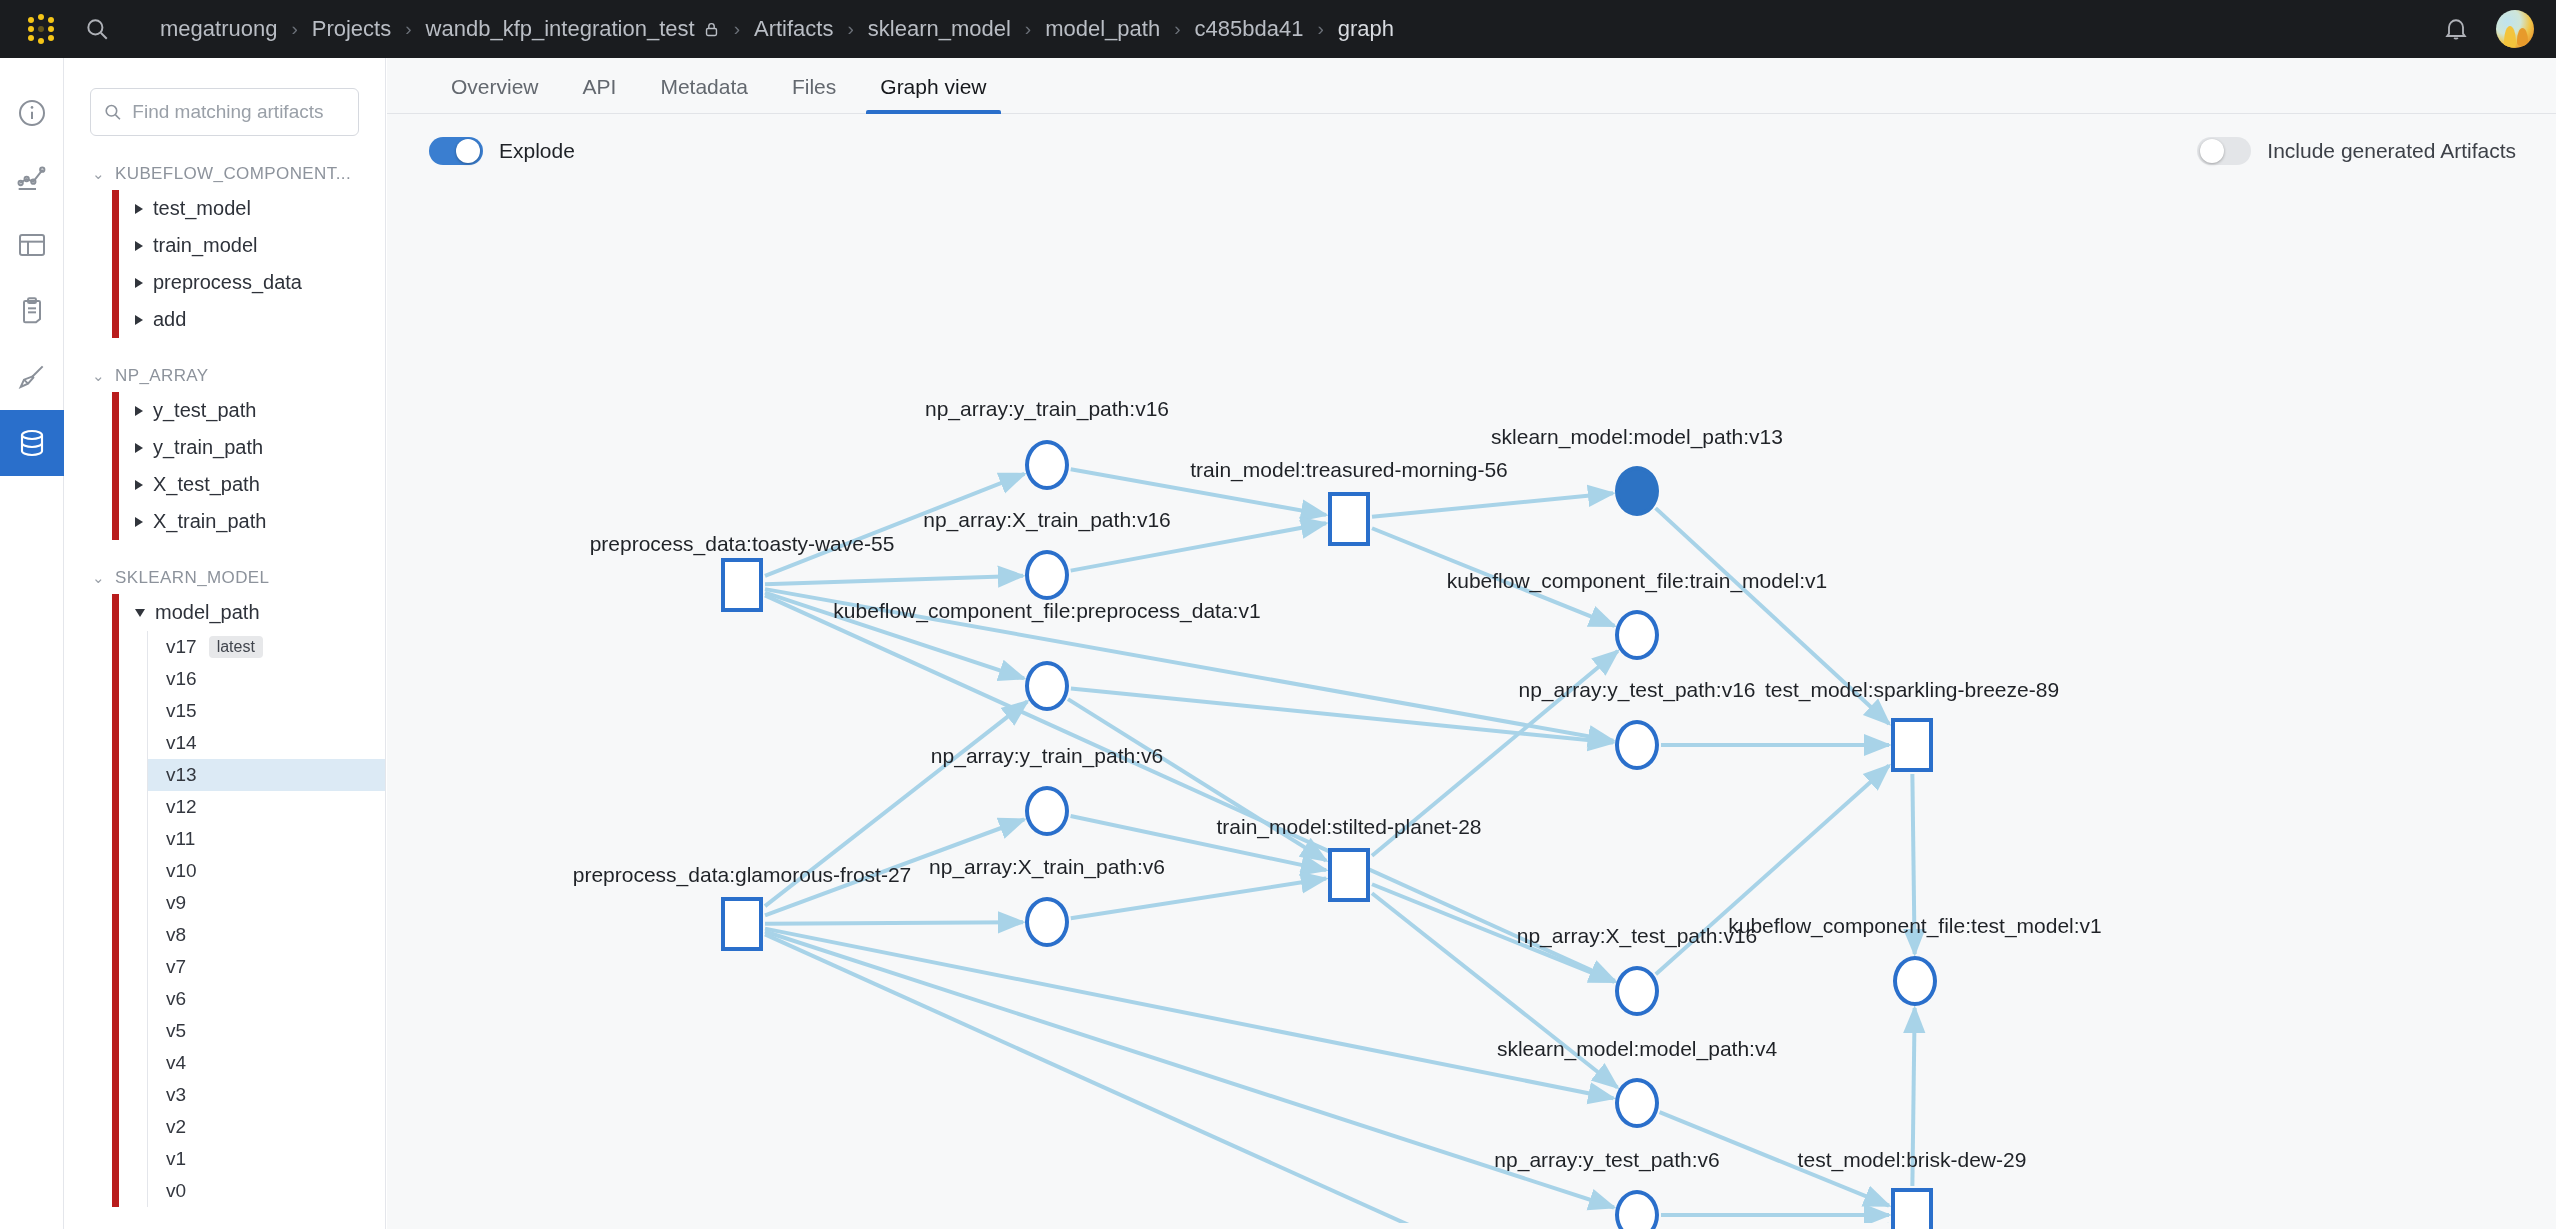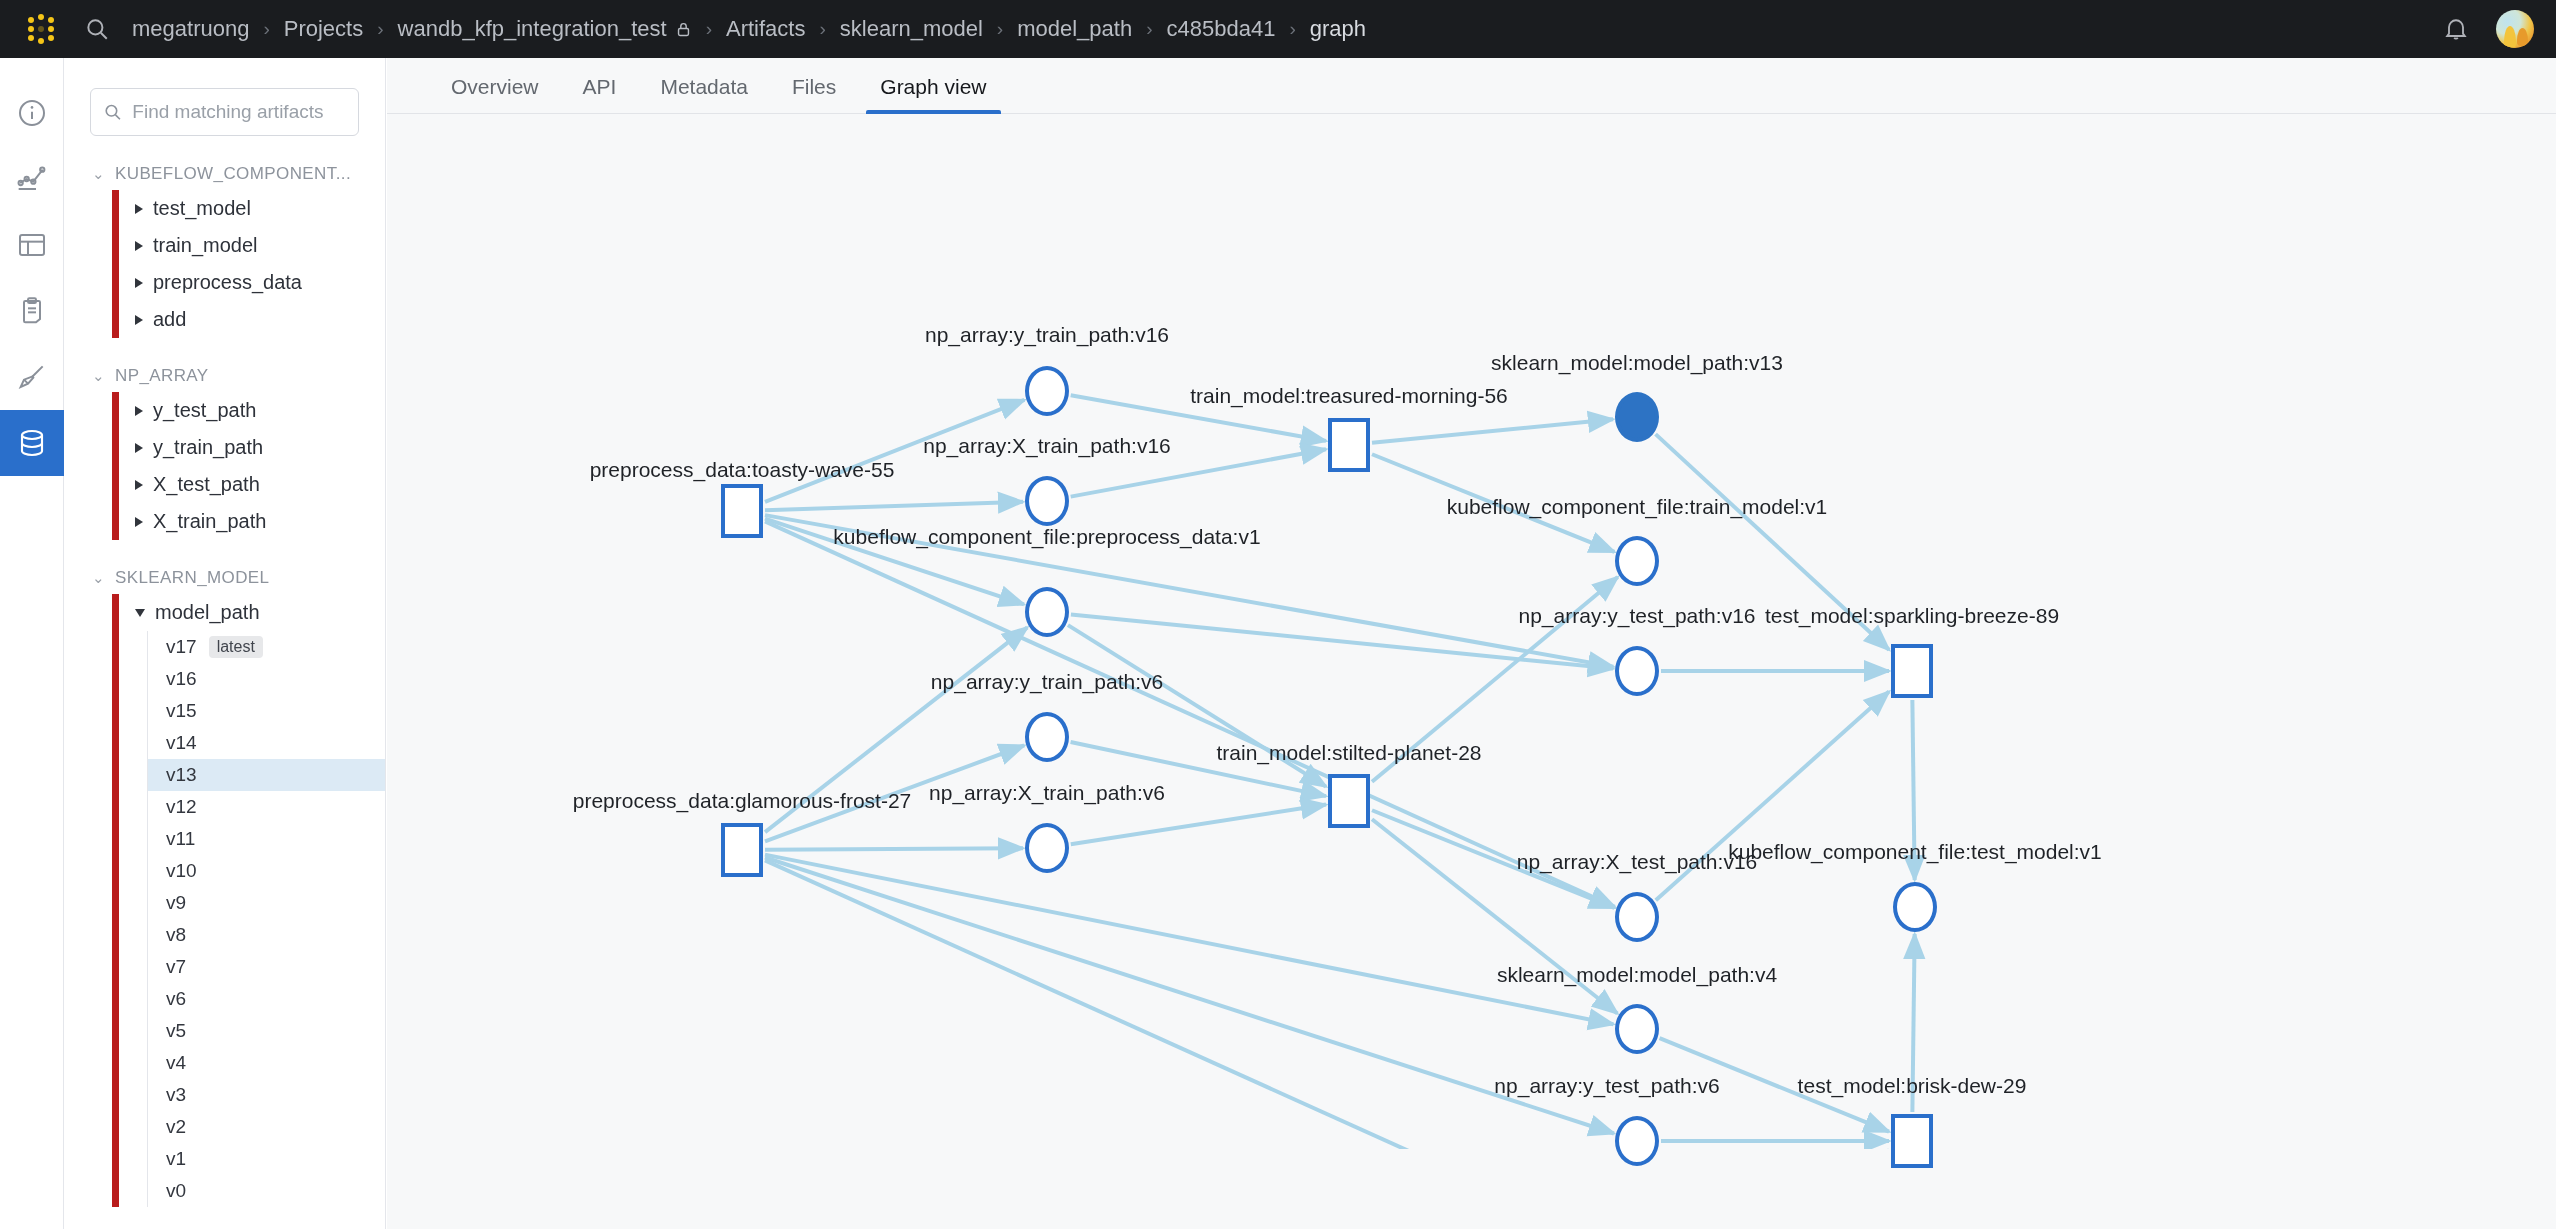--- a/index.html
+++ b/index.html
@@ -15,21 +15,21 @@
   .topbar {
     position: absolute; top: 0; left: 0; width: 2556px; height: 58px;
     background: #1a1c1f; display: flex; align-items: center;
   }
   .waffle { width: 30px; height: 30px; margin-left: 26px; position: relative; }
   .waffle i {
     position: absolute; width: 6px; height: 6px; border-radius: 50%;
     background: #f5c518;
   }
   .search-top { margin-left: 28px; width: 26px; height: 26px; opacity:.85; }
-  .crumbs { display: flex; align-items: center; margin-left: 20px; }
+  .crumbs { display: flex; align-items: center; margin-left: 48px; }
   .crumb {
     color: #b9bdc4; font-size: 22px; white-space: nowrap;
     padding: 2px 2px; cursor: pointer;
   }
   .crumb.last { color: #d8dbe0; }
   .sep { color: #6c7179; font-size: 19px; margin: 0 12px; }
   .lock { margin-left: 8px; display:inline-block; vertical-align: -2px; }
   .top-right { position: absolute; right: 22px; top: 0; height: 58px; display: flex; align-items: center; gap: 26px; }
   .bell { width: 28px; height: 28px; opacity: .85; cursor:pointer; }
   .avatar {
@@ -381,20 +381,35 @@
   <div class="main">
 
     <div class="tabs" id="tabbar">
         <div class="tab">Overview</div>
         <div class="tab">API</div>
         <div class="tab">Metadata</div>
         <div class="tab">Files</div>
         <div class="tab active">Graph view</div>
       </div>
 
+    <div class="controls">
+      <div class="toggle-wrap">
+        <div class="switch on">
+            <div class="knob"></div>
+          </div>
+        <span class="toggle-label">Explode</span>
+      </div>
+      <div class="spacer"></div>
+      <div class="toggle-wrap">
+        <div class="switch">
+            <div class="knob"></div>
+          </div>
+        <span class="toggle-label muted">Include generated Artifacts</span>
+      </div>
+    </div>
 
     <div class="canvas">
       <svg id="edges" width="2169" height="1035">
         <defs>
           <marker id="arrow" viewBox="0 0 10 10" refX="9" refY="5" markerWidth="7" markerHeight="7" orient="auto-start-reverse">
             <path d="M 0 1 L 10 5 L 0 9 z" fill="#a8d3e8"></path>
           </marker>
         </defs>
       <line x1="378" y1="387.95081967213116" x2="637.3454701256902" y2="285.91325765546617" stroke="#a8d3e8" stroke-width="4" marker-end="url(#arrow)"></line>
           <line x1="378" y1="396.24590163934425" x2="636.0101859132618" y2="387.7865512815324" stroke="#a8d3e8" stroke-width="4" marker-end="url(#arrow)"></line>

